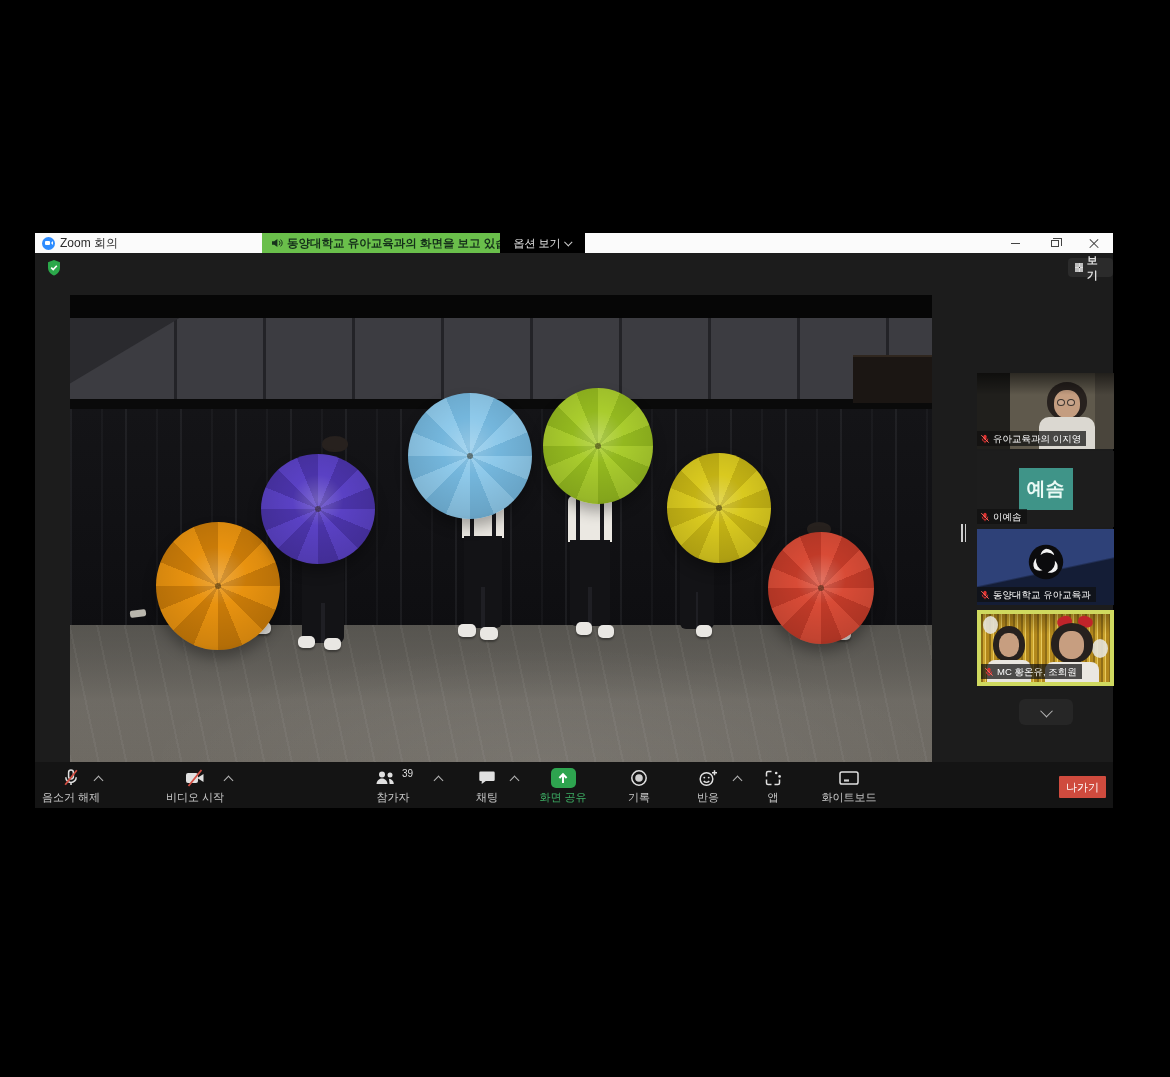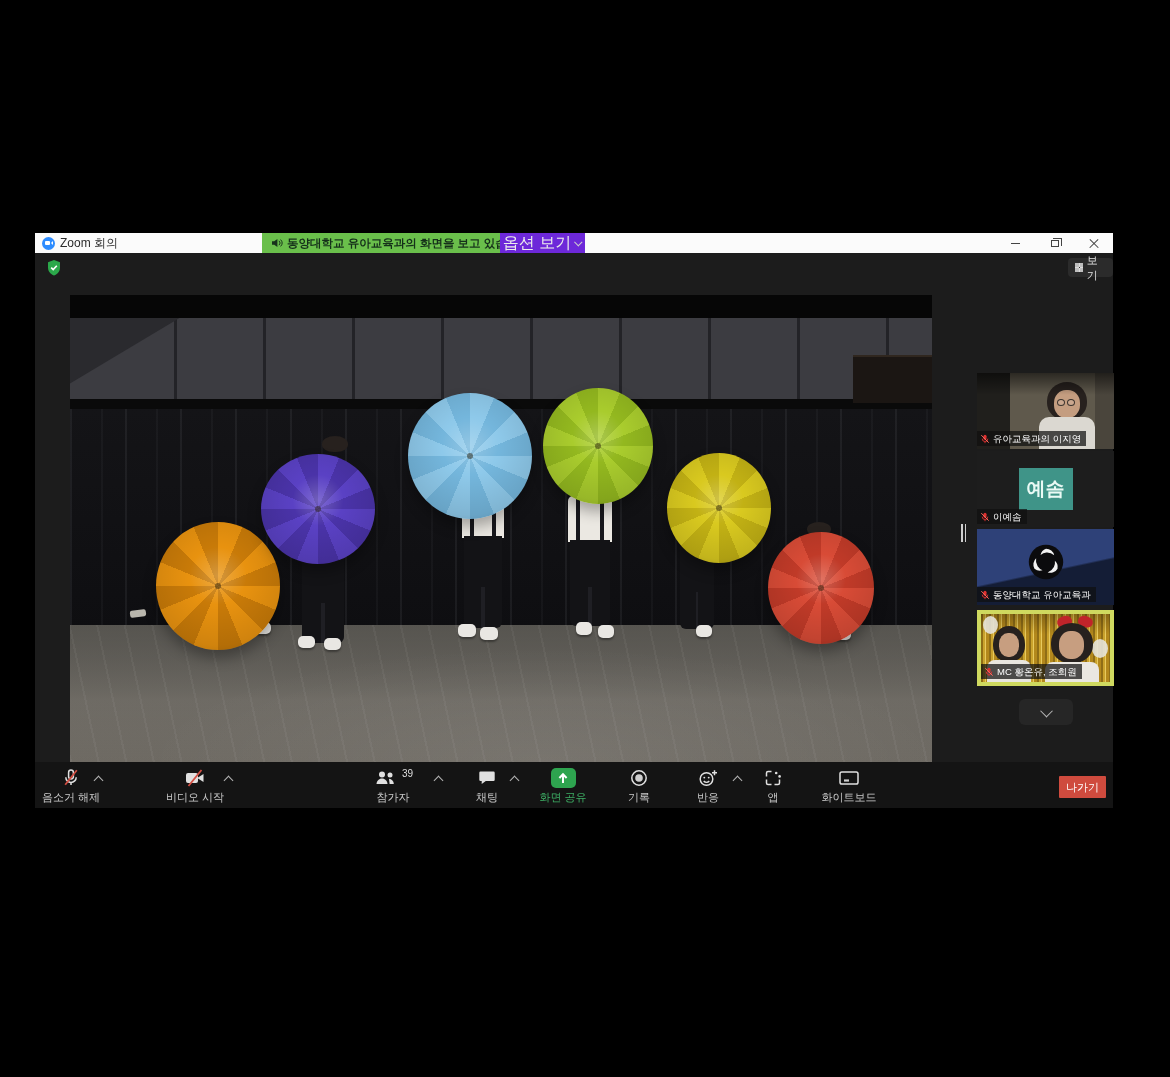--- a/index.html
+++ b/index.html
@@ -11,37 +11,37 @@
 
   
   .titlebar { position:absolute; left:0; top:0; right:0; height:20px; background:#fbfbfb; }
   .tb-left { position:absolute; left:7px; top:0; height:20px; display:flex; align-items:center; gap:5px; }
   .zoom-logo { width:13px; height:13px; border-radius:50%; background:#2d8cff; position:relative; }
   .zoom-logo::after { content:""; position:absolute; left:3px; top:4.5px; width:5px; height:4px; background:#fff; border-radius:1px; }
   .zoom-logo::before { content:""; position:absolute; left:8.5px; top:4.5px; border-top:2px solid transparent; border-bottom:2px solid transparent; border-right:2.5px solid #fff; }
   .tb-title { font-size:12px; color:#2b2b2b; }
   .banner { position:absolute; left:227px; top:0; height:20px; display:flex; align-items:center; gap:4px;
             background:#6abf4b; color:#15301a; font-size:11.5px; padding:0 9px; font-weight:bold; }
-  .options-btn { position:absolute; left:465px; top:0; height:20px; width:85px; background:#6d28d9; color:#ececec;
-                 font-size:16px; display:flex; align-items:center; justify-content:center; gap:5px; cursor:pointer; }
+  .options-btn { position:absolute; left:465px; top:0; height:20px; width:85px; background:#000000; color:#ececec;
+                 font-size:11px; display:flex; align-items:center; justify-content:center; gap:5px; cursor:pointer; }
   .caret-down { width:6px; height:6px; border-left:1.5px solid #ccc; border-bottom:1.5px solid #ccc; transform:rotate(-45deg) translateY(-1px); }
   .win-controls { position:absolute; right:0; top:0; height:20px; display:flex; }
   .win-btn { width:39px; height:20px; display:flex; align-items:center; justify-content:center; cursor:pointer; position:relative; }
   .ic-min { width:9px; height:1px; background:#444; }
   .ic-restore { width:8px; height:7px; border:1px solid #444; position:relative; background:#fbfbfb; }
   .ic-restore::before { content:""; position:absolute; left:1.5px; top:-3px; width:8px; height:7px; border:1px solid #444; border-left:none; border-bottom:none; }
   .ic-close { width:10px; height:10px; position:relative; }
   .ic-close::before,.ic-close::after { content:""; position:absolute; left:-1px; top:4.5px; width:12px; height:1.2px; background:#444; }
   .ic-close::before { transform:rotate(45deg); } .ic-close::after { transform:rotate(-45deg); }
 
   
   .client { position:absolute; left:0; top:20px; right:0; bottom:46px; background:#1c1c1c; }
   .shield { position:absolute; left:12px; top:7px; }
   .view-btn { position:absolute; left:1033px; top:5px; height:19px; padding:0 7px; background:#2b2b2b; border-radius:4px;
-              color:#e0e0e0; font-size:11px; display:flex; align-items:center; gap:4px; cursor:pointer; }
+              color:#e0e0e0; font-size:11px; display:flex; align-items:center; gap:4px; cursor:pointer;font-weight:bold; }
   .grid-ic { width:9px; height:9px; background:
       linear-gradient(90deg,#dcdcdc 0 4px,transparent 4px 5px,#dcdcdc 5px 9px),
       linear-gradient(0deg,#dcdcdc 0 4px,transparent 4px 5px,#dcdcdc 5px 9px); background-blend-mode:multiply; }
 
   
   .photo { position:absolute; left:35px; top:42px; width:862px; height:467px; background:#060606; overflow:hidden; }
   .wall { position:absolute; left:0; top:23px; width:100%; height:84px;
           background:repeating-linear-gradient(90deg,#3c3c41 0 86px,#232327 86px 89px); background-position:18px 0; }
   .wall-shadow { position:absolute; left:0; top:23px; width:150px; height:84px; background:#2a2a2e;
                  clip-path:polygon(0 0,73% 0,0 78%); }

